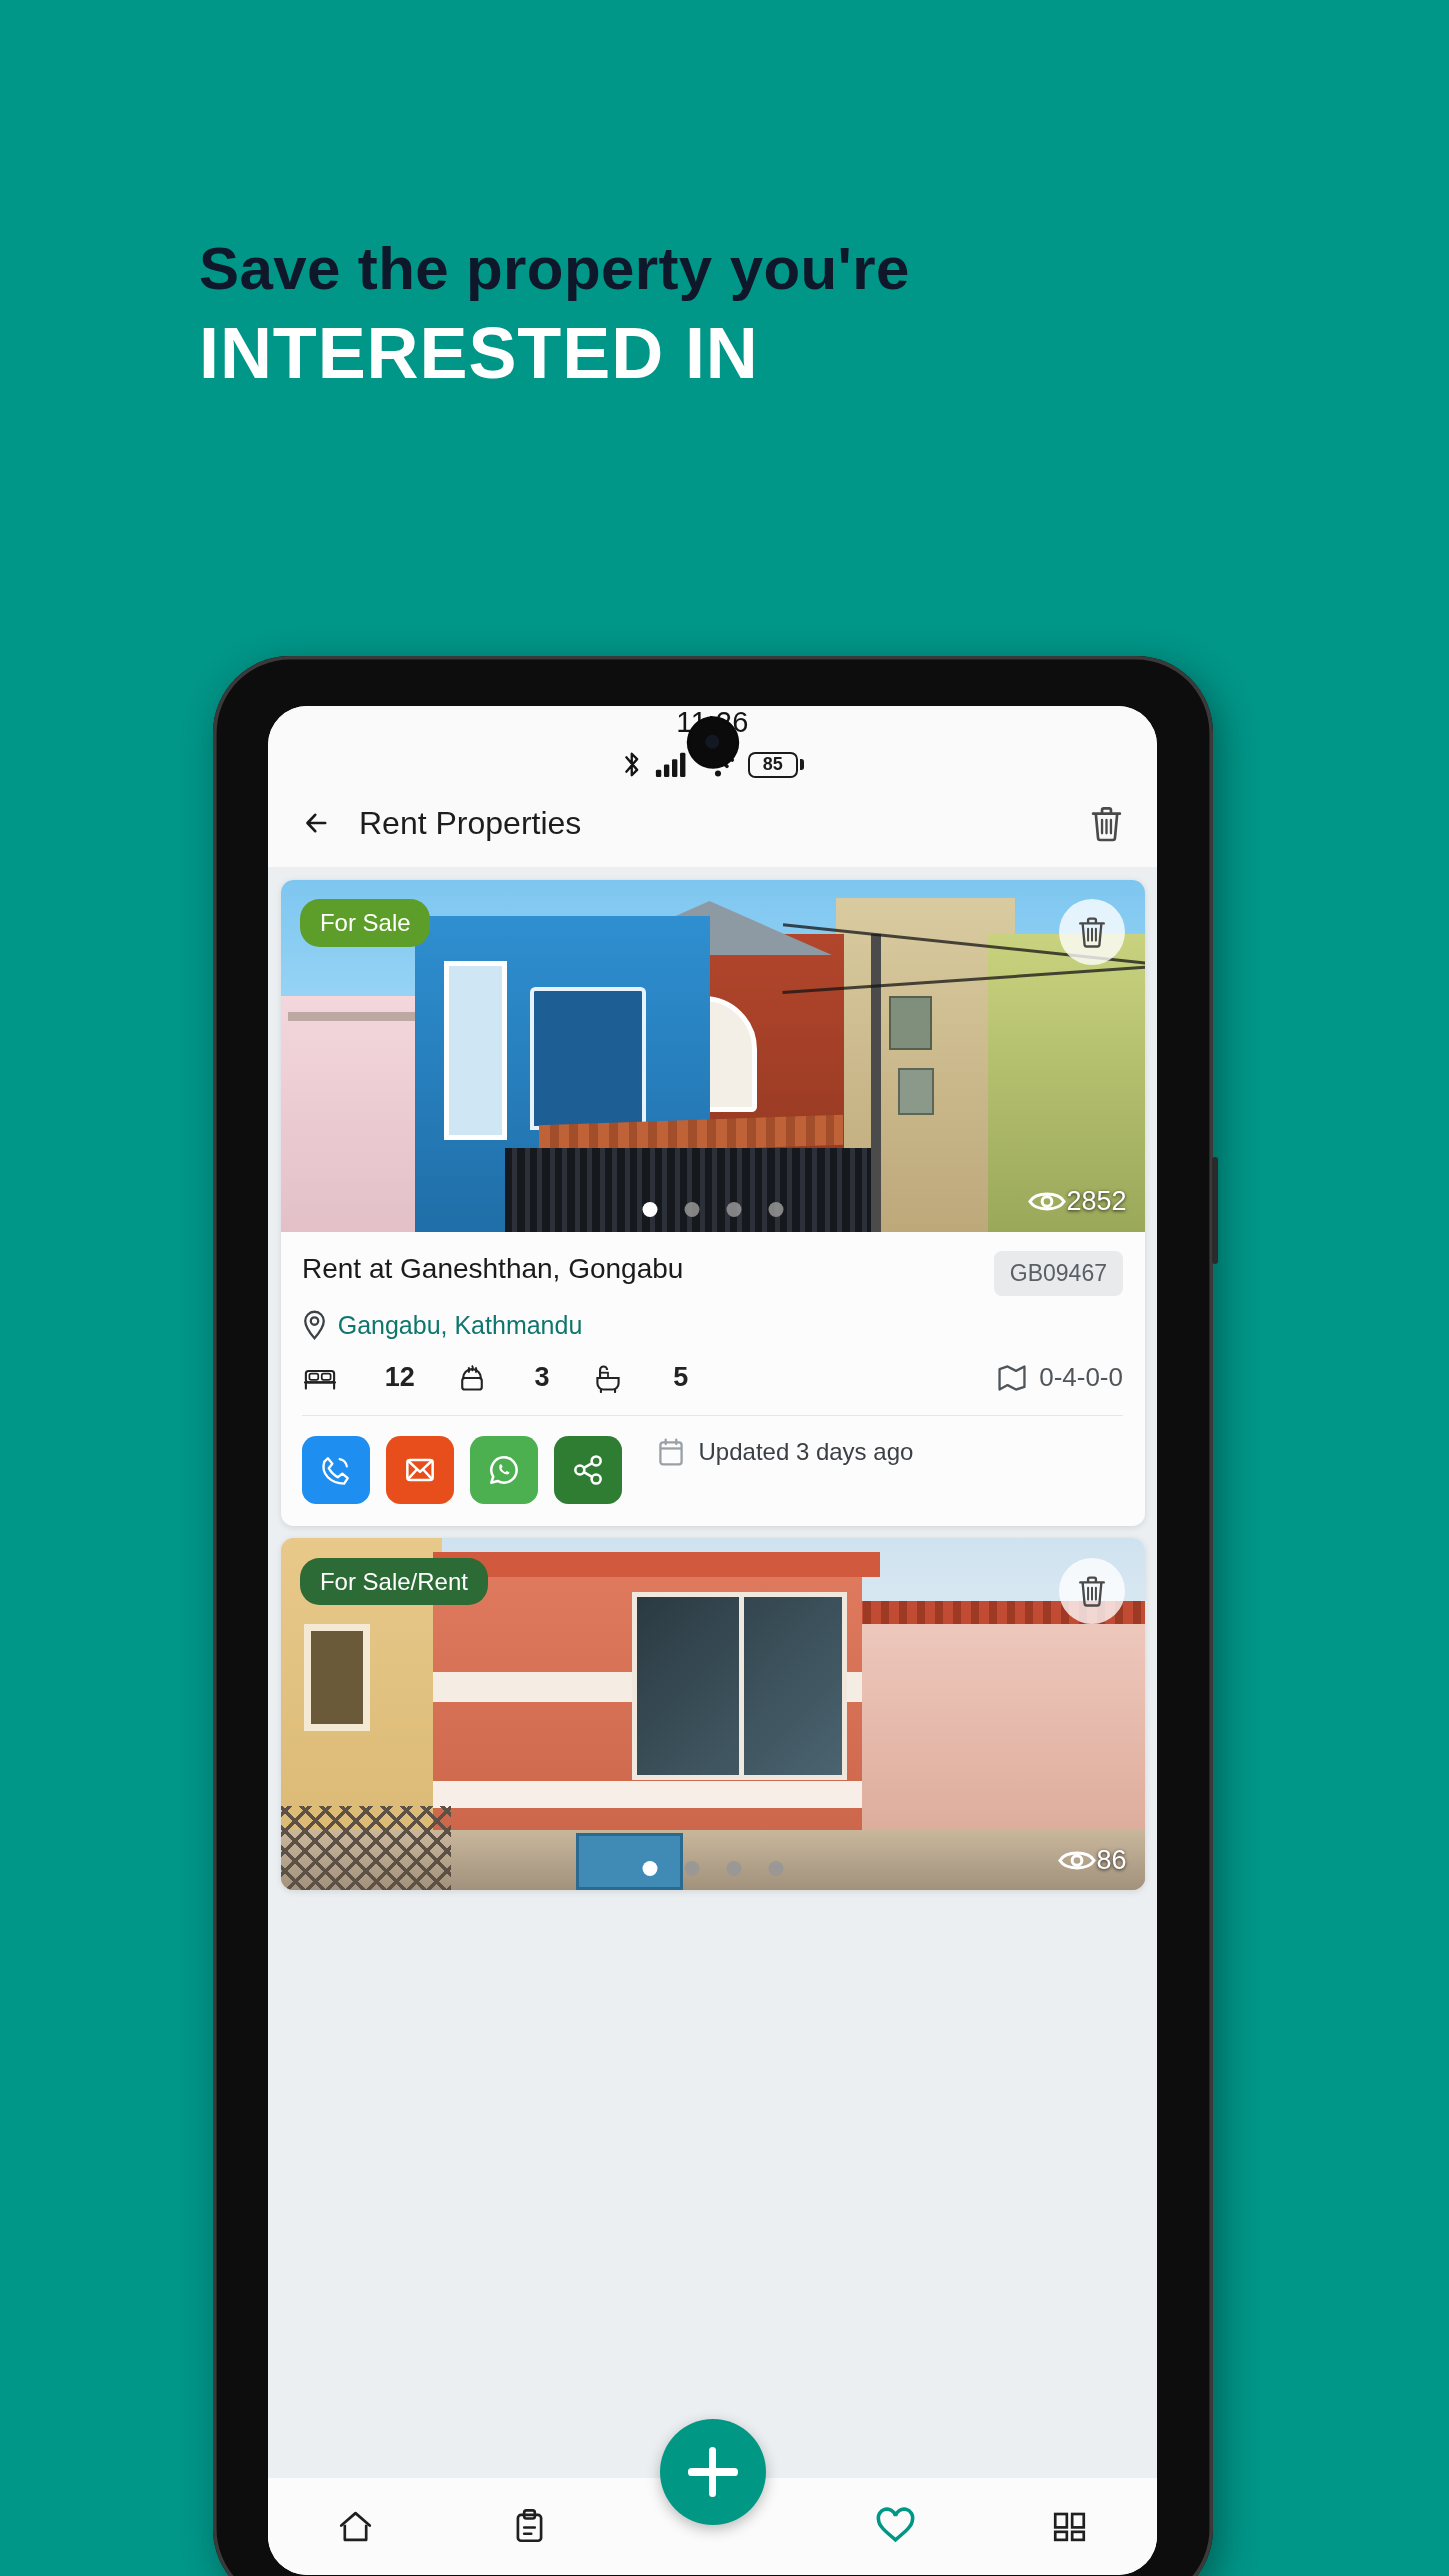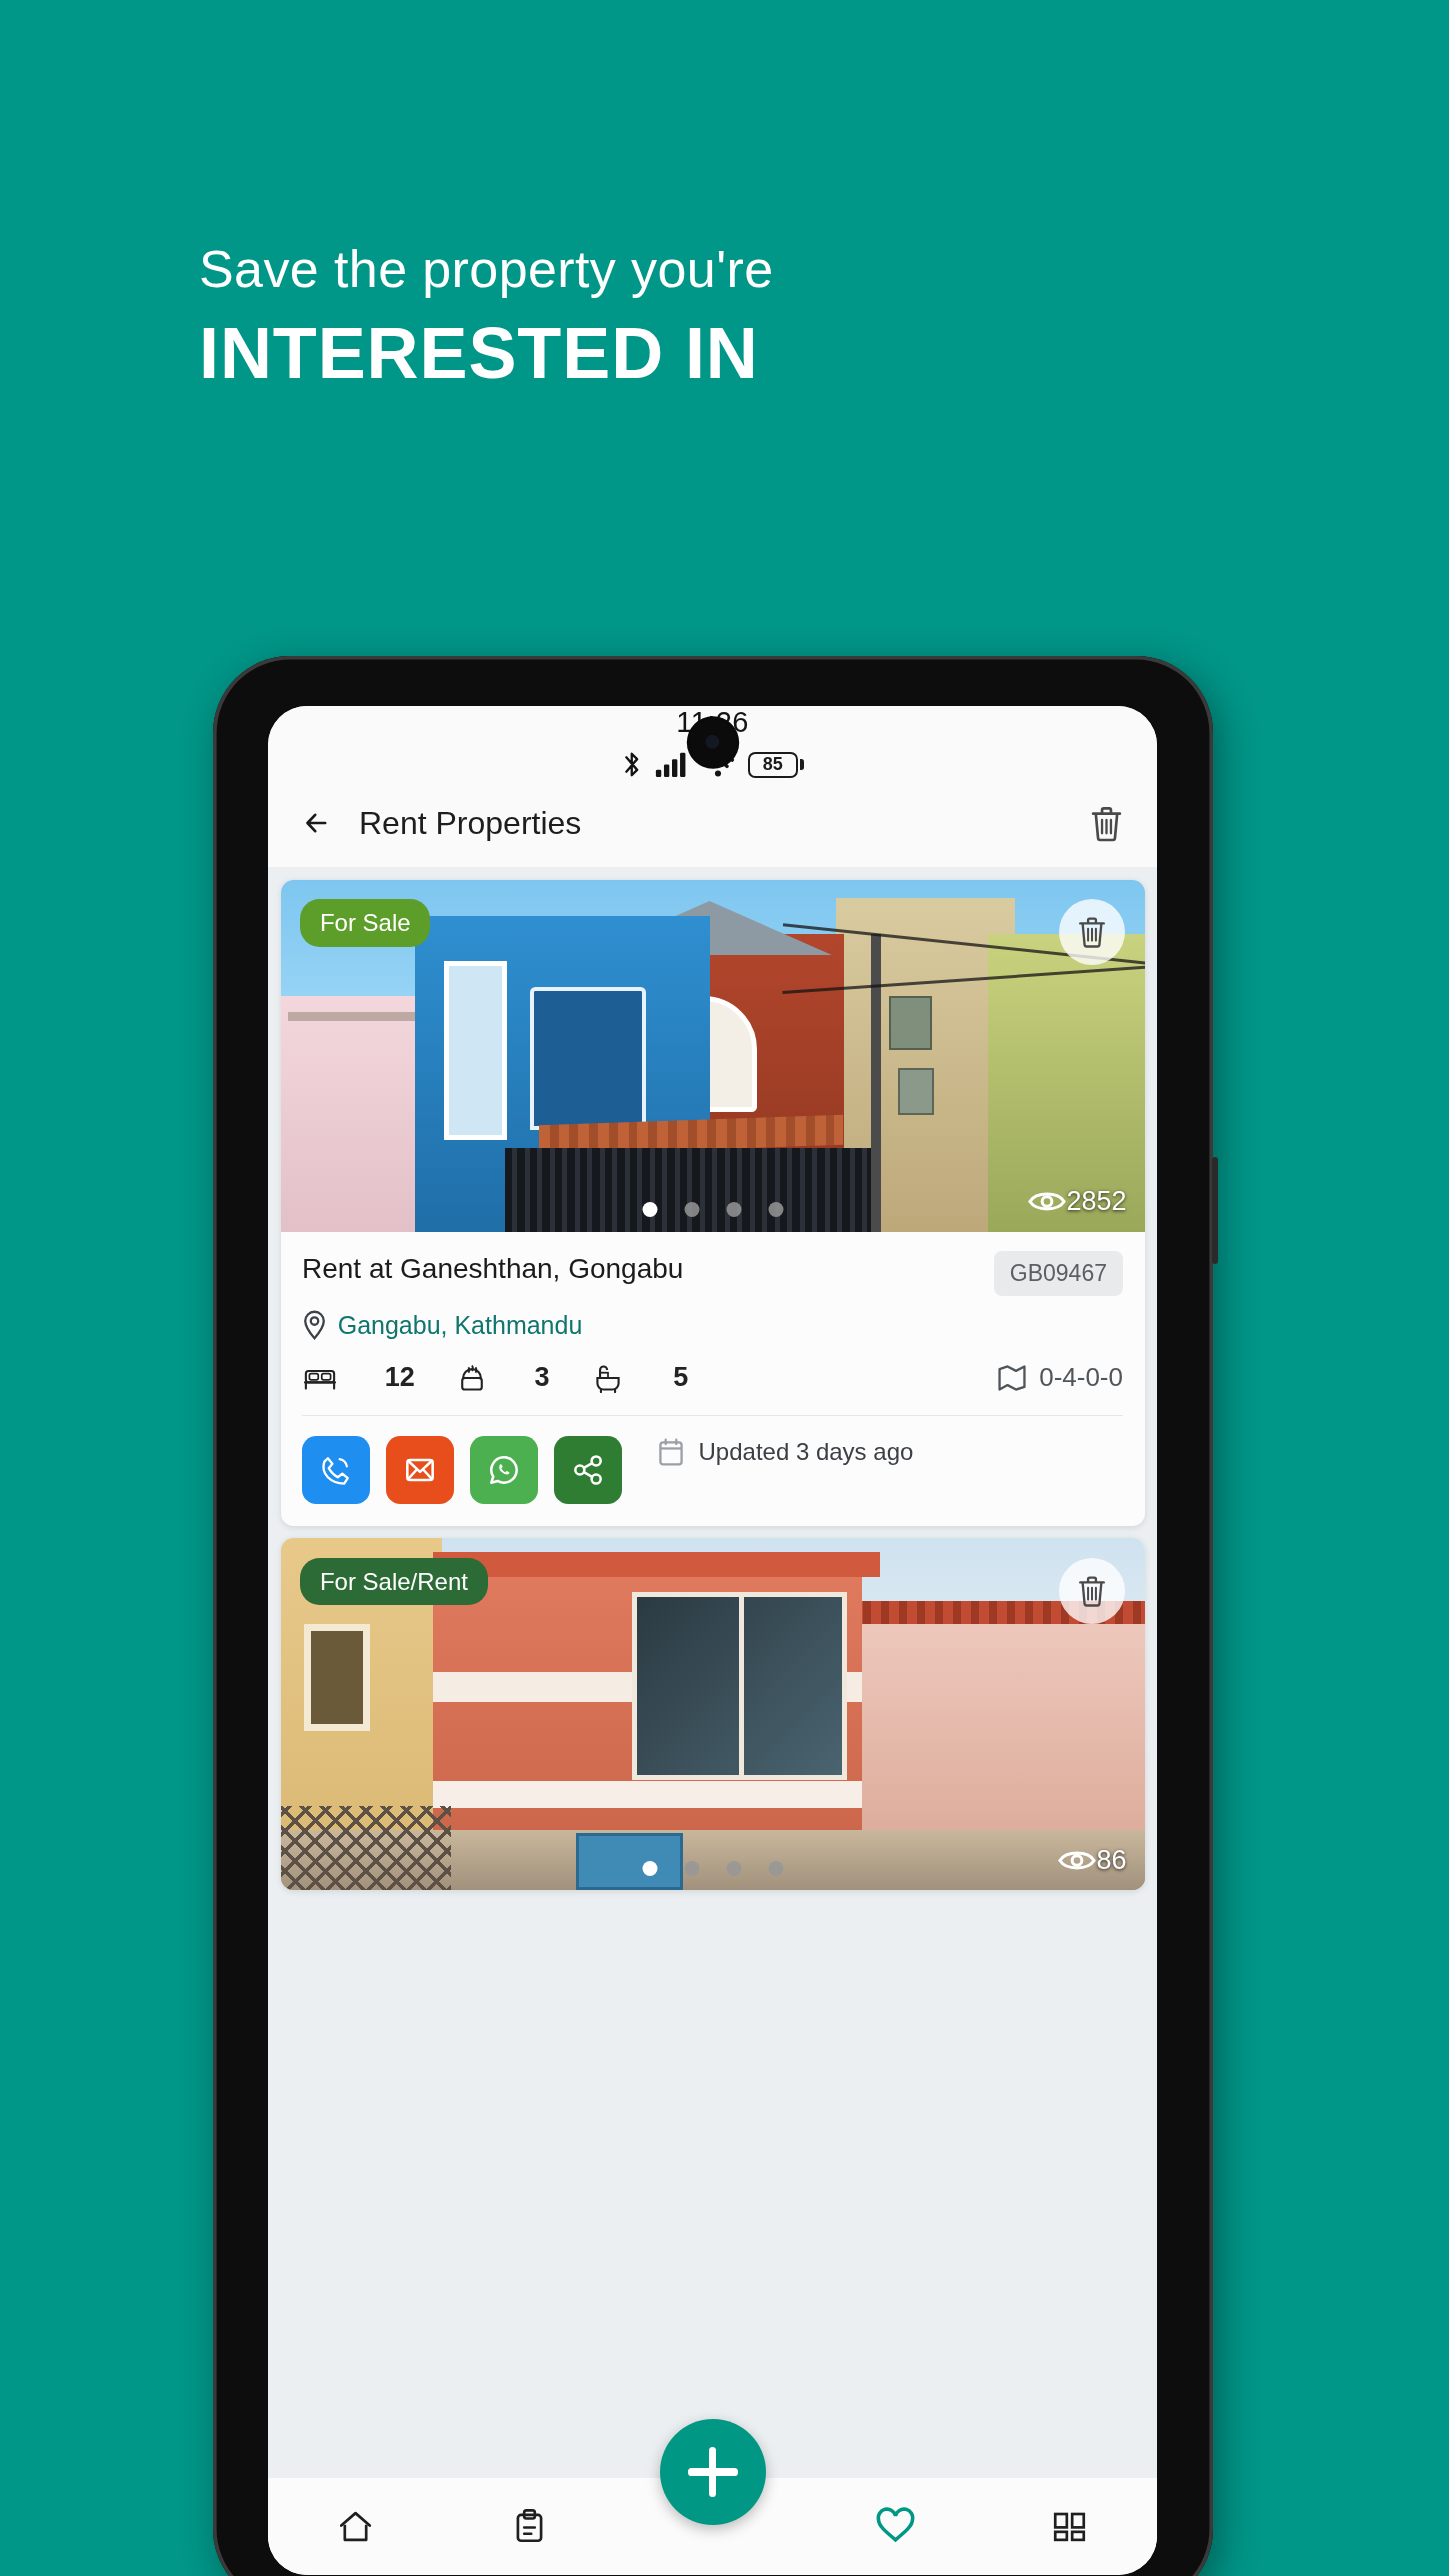--- a/index.html
+++ b/index.html
@@ -7,21 +7,21 @@
     width: 1449px; height: 2576px;
     background: #009688;
     font-family: "Liberation Sans", sans-serif;
     overflow: hidden;
   }
   .poster { position: relative; width: 1449px; height: 2576px; background: #009688; }
 
   
   .headline { position: absolute; left: 199px; top: 228px; width: 1073px; }
   .headline .l1 {
-    font-size: 52px; font-weight: 400; color: #ffffff;
+    font-size: 60px; font-weight: 700; color: #0f172a;
     letter-spacing: 0.4px; line-height: 82px; white-space: nowrap;
   }
   .headline .l2 {
     font-size: 72px; font-weight: 700; color: #ffffff;
     letter-spacing: 0.9px; line-height: 86px; white-space: nowrap;
   }
 
   
   .phone {
     position: absolute; left: 213px; top: 656px;

